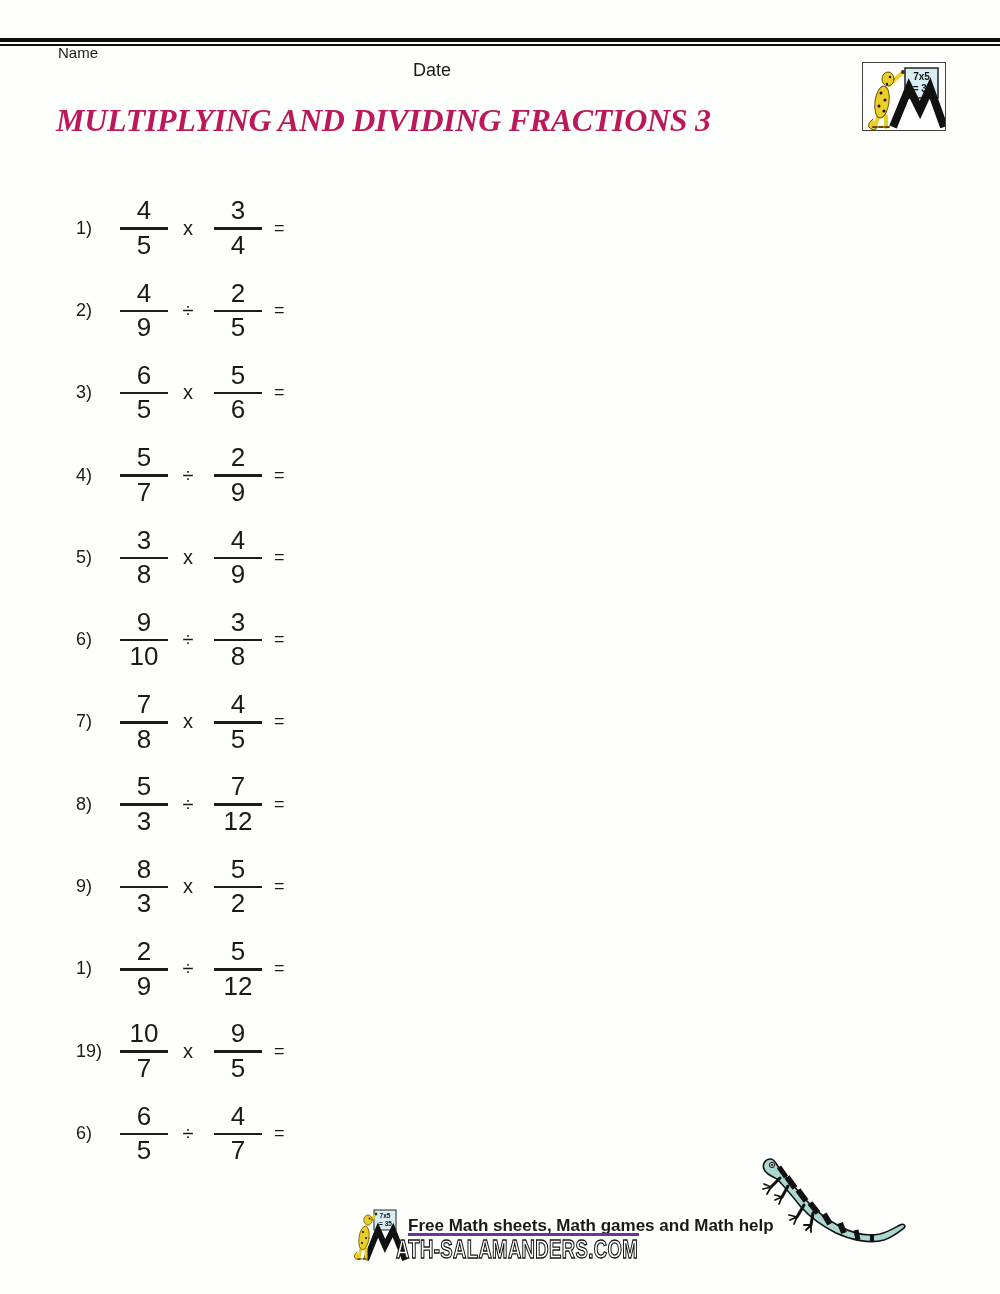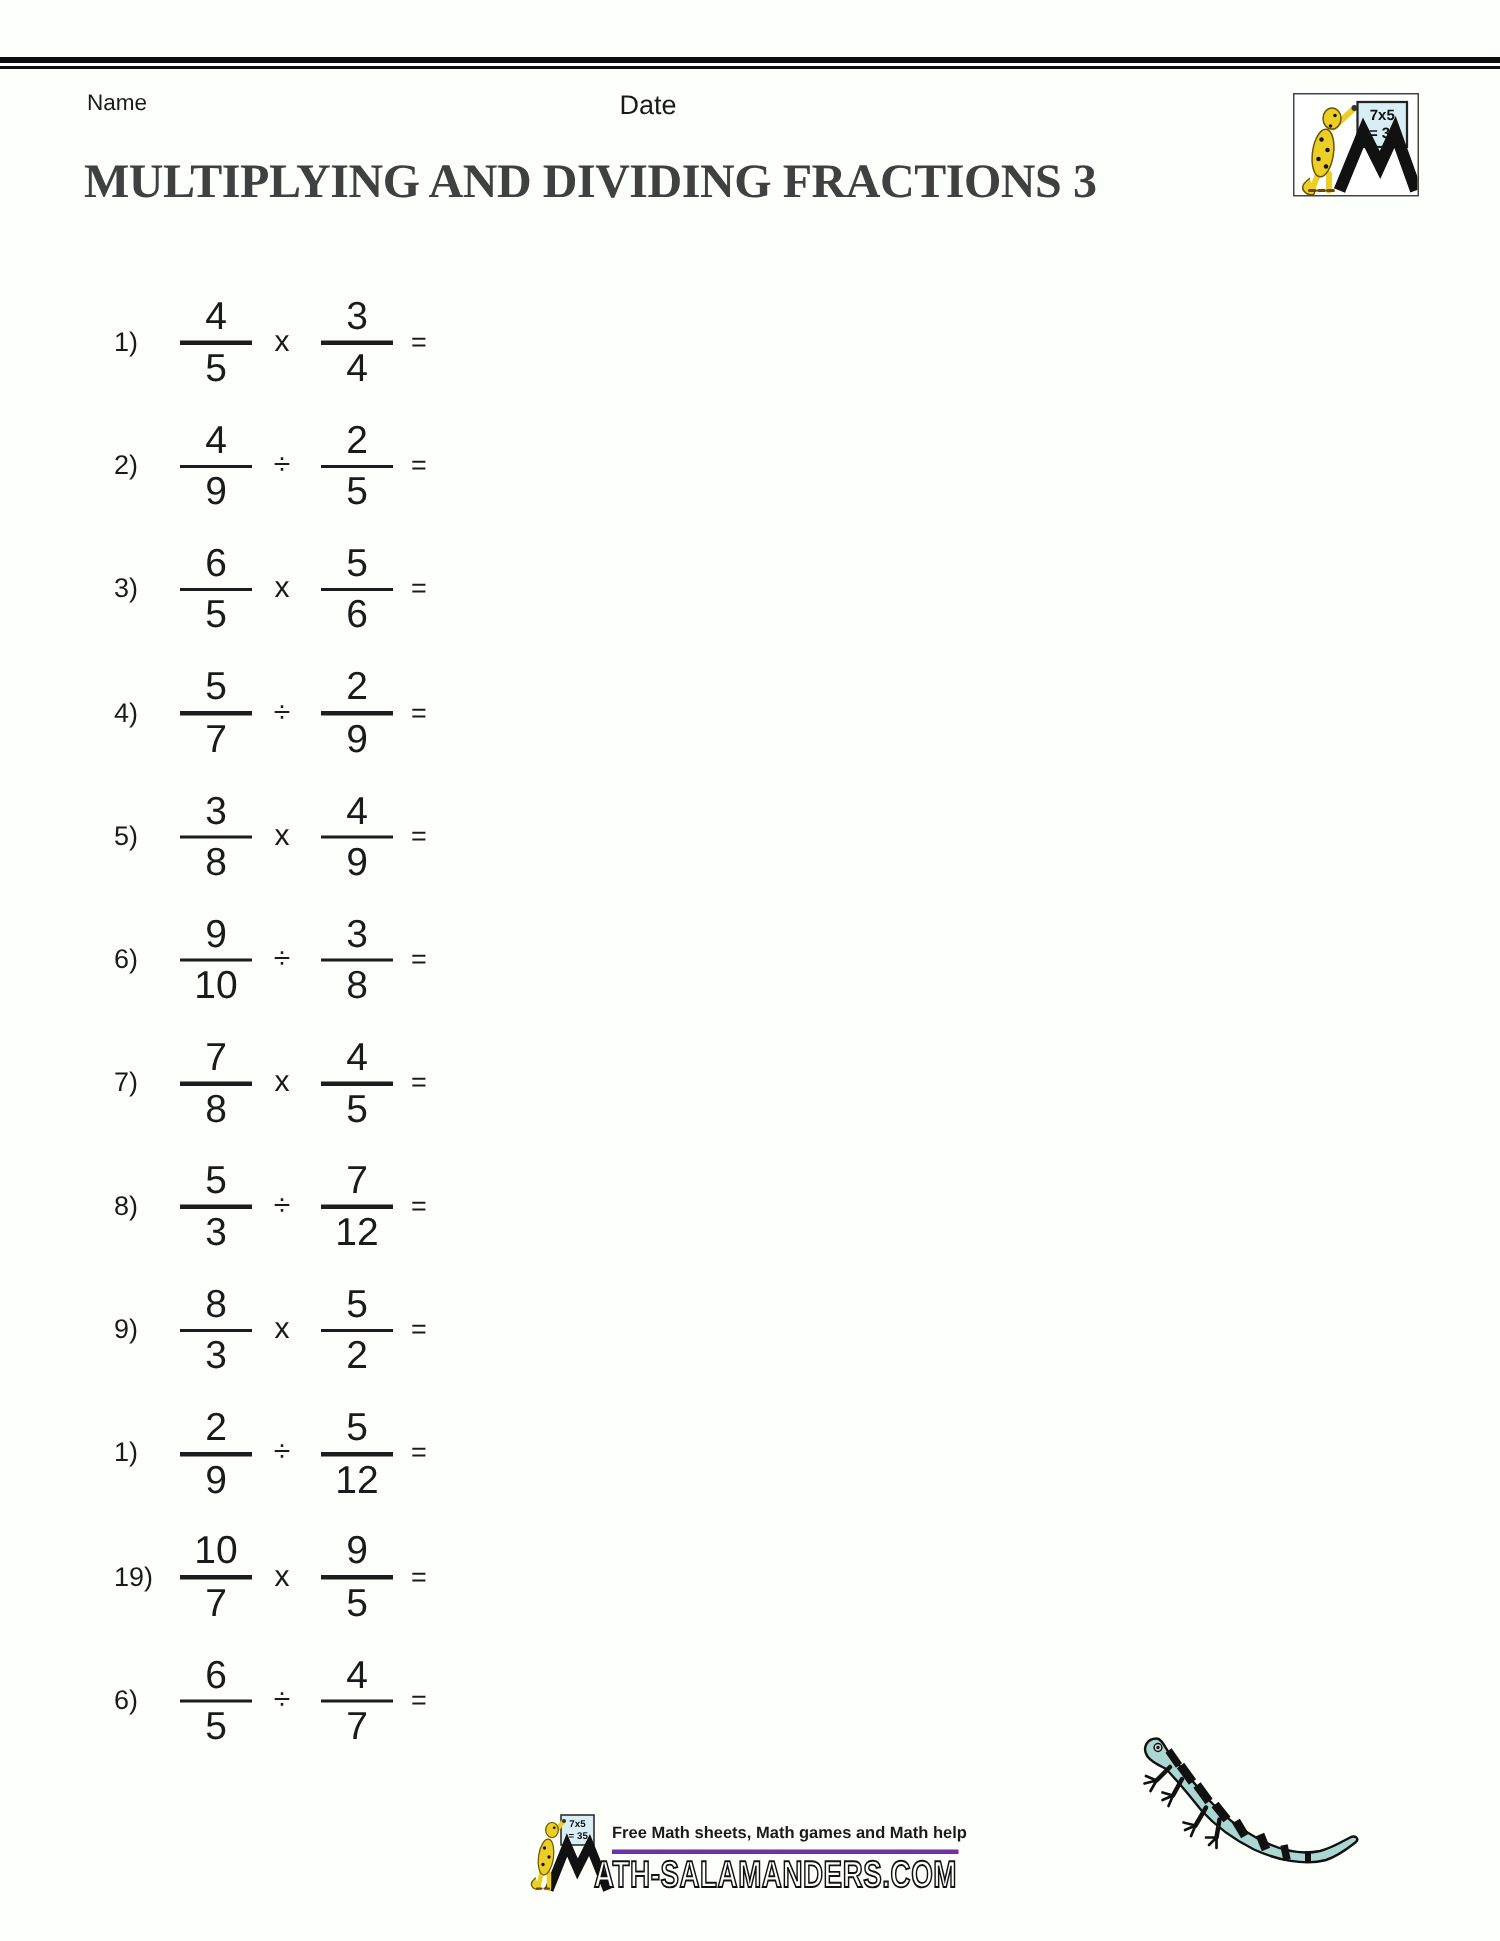--- a/index.html
+++ b/index.html
@@ -11,21 +11,21 @@
     color:#1a1a1a;
     overflow:hidden;
     margin:0 auto;
   }
   
   .toprule{position:absolute;left:0;top:38px;width:1000px;}
   .toprule .thick{height:4px;background:#0d0d0d;}
   .toprule .gap{height:2px;}
   .toprule .thin{height:2px;background:#0d0d0d;}
 
-  .name-label{position:absolute;left:58px;top:60px;font-size:15px;text-align:center;}
+  .name-label{position:absolute;left:58px;top:44px;font-size:15px;text-align:center;}
   .date-label{position:absolute;left:413px;top:60px;font-size:18px;}
 
   .logo-box{
     position:absolute;left:862px;top:62px;width:84px;height:69px;
     background:#ffffff;border:1px solid #444;box-sizing:border-box;
   }
 
   .page-title{
     position:absolute;left:56px;top:102px;margin:0;
     font-family:"Liberation Serif",serif;
@@ -44,21 +44,21 @@
   .frac{width:56px;display:flex;flex-direction:column;align-items:center;}
   .frac .fn,.frac .fd{font-size:26px;line-height:27px;}
   .frac .fbar{width:48px;height:2.5px;background:#1c1c1c;margin:3px 0 2px 0;}
   .op{width:32px;text-align:center;font-size:20px;}
   .frac.second{margin-left:6px;}
   .eq{margin-left:8px;font-size:18px;}
 
   
   .footer{position:absolute;left:352px;top:1206px;width:300px;height:72px;}
   .f-logo{position:absolute;left:0;top:2px;}
-  .f-tagline{position:absolute;left:56px;top:10px;font-size:11px;font-weight:bold;white-space:nowrap;}
+  .f-tagline{position:absolute;left:56px;top:10px;font-size:17px;font-weight:bold;white-space:nowrap;}
   .f-rule{position:absolute;left:56px;top:27px;width:231px;height:3px;}
   .f-word{position:absolute;left:40px;top:30px;}
 
   .lizard{position:absolute;left:758px;top:1154px;}
 </style>
 </head>
 <body>
 
 <div class="page">
 
@@ -93,21 +93,21 @@
         <circle cx="18" cy="30" r="1.5" fill="#111"></circle>
         <circle cx="22" cy="37" r="1.5" fill="#111"></circle>
         <circle cx="16" cy="43" r="1.5" fill="#111"></circle>
         <circle cx="21" cy="48" r="1.5" fill="#111"></circle>
         <circle cx="24" cy="21" r="1.2" fill="#111"></circle>
         <path d="M10,64 h4 M16,64 h4 M22,64 h4" stroke="#6b4a00" stroke-width="2"></path>
       </g>
     </svg>
   </div>
 
-  <h1 class="page-title" style="color: #404040;">MULTIPLYING AND DIVIDING FRACTIONS 3</h1>
+  <h1 class="page-title" style="color: #be185d; font-style: italic;">MULTIPLYING AND DIVIDING FRACTIONS 3</h1>
 
   <div class="problems" id="problems">
       <div class="prow">
       <span class="qnum">1)</span>
       <span class="frac">
         <span class="fn">4</span>
         <span class="fbar"></span>
         <span class="fd">5</span>
       </span>
       <span class="op">x</span>

